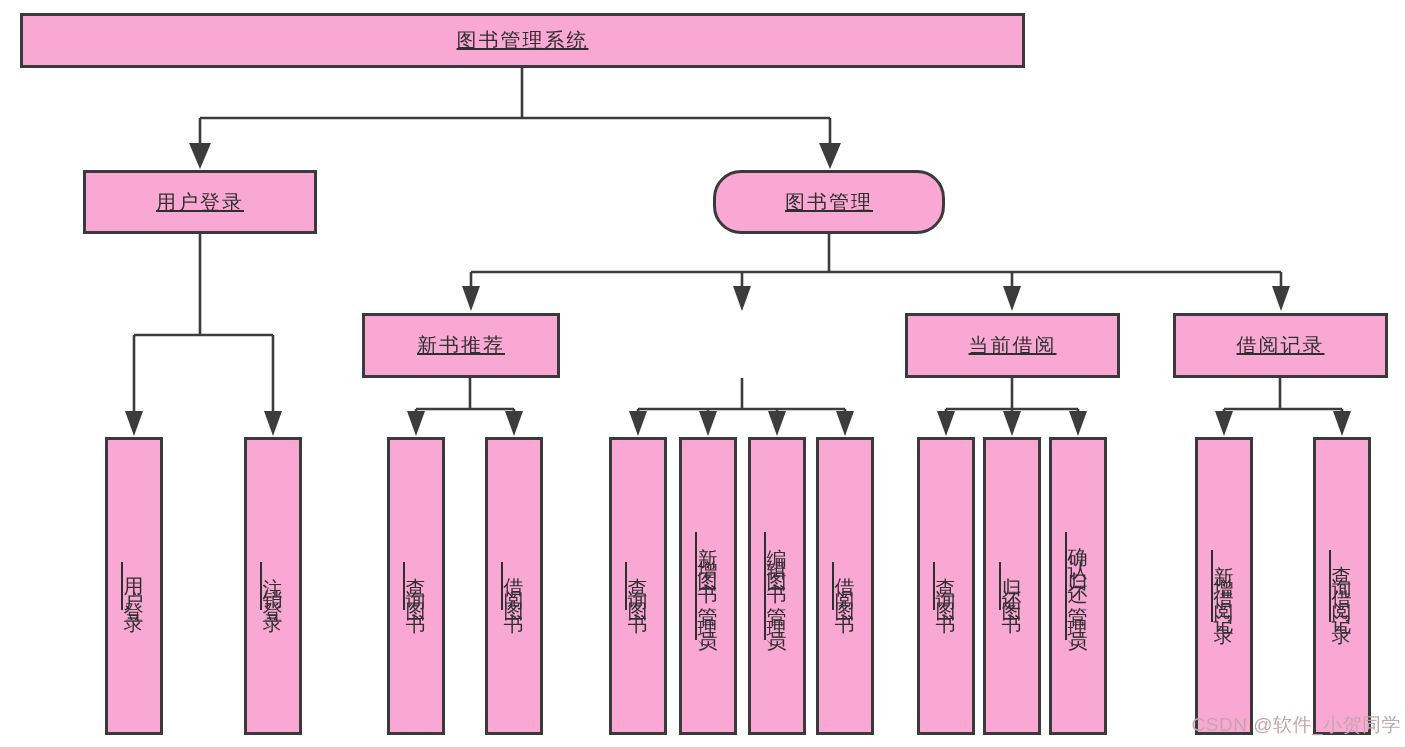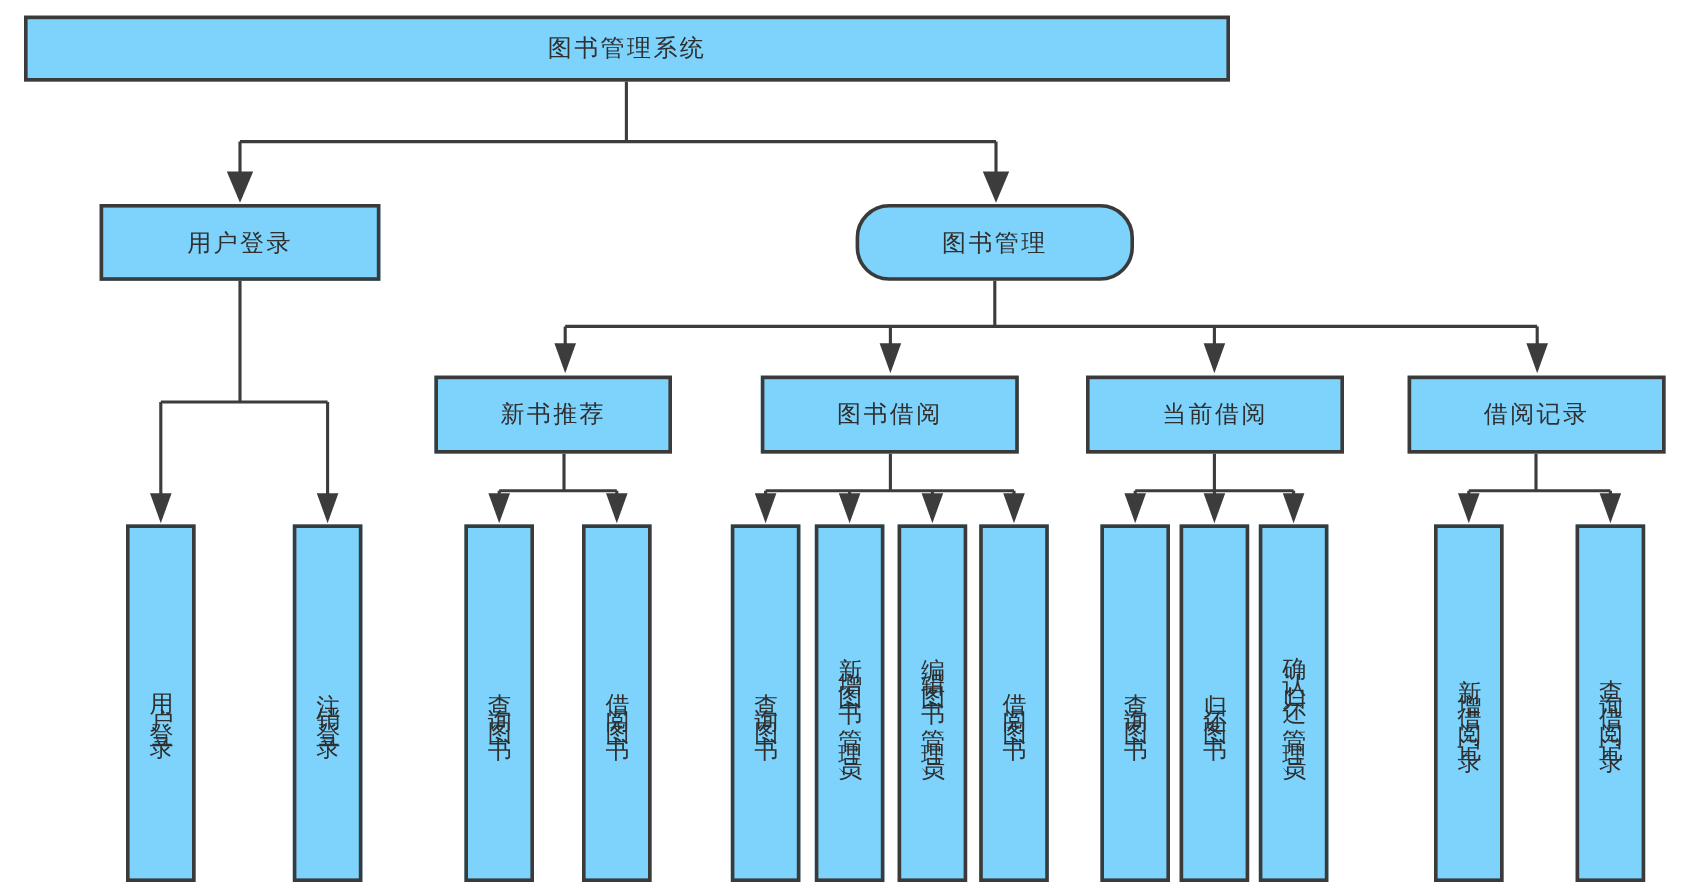--- a/index.html
+++ b/index.html
@@ -25,30 +25,31 @@
     stroke-width:2.6;
     fill:none;
   }
   .connector .arrow{
     fill:var(--line);
     stroke:none;
   }
   .node{
     position:absolute;
     box-sizing:border-box;
-    background:#7dd3fc;
+    background:#f9a8d4;
     border:3px solid var(--box_border);
     color:var(--text);
     display:flex;
     align-items:center;
     justify-content:center;
     z-index:1;
     font-size:20px;
     letter-spacing:2px;
     white-space:nowrap;
+    text-decoration:underline;
   }
   .leaf{
     writing-mode:vertical-rl;
     text-orientation:mixed;
     letter-spacing:12px;
     font-size:20px;
     line-height:1;
     white-space:normal;
     padding:8px 0;
   }
@@ -103,21 +104,20 @@
     <polygon class="arrow" points="1215,411 1233,411 1224,436"></polygon>
     <polygon class="arrow" points="1333,411 1351,411 1342,436"></polygon>
   </svg>
 
   <div class="node" style="left:20px;top:13px;width:1005px;height:55px;">图书管理系统</div>
 
   <div class="node" style="left:83px;top:170px;width:234px;height:64px;">用户登录</div>
   <div class="node" style="left:713px;top:170px;width:232px;height:64px;border-radius:28px;">图书管理</div>
 
   <div class="node" style="left:362px;top:313px;width:198px;height:65px;">新书推荐</div>
-  <div class="node" style="left:634px;top:313px;width:215px;height:65px;">图书借阅</div>
   <div class="node" style="left:1173px;top:313px;width:215px;height:65px;">借阅记录</div>
   <div class="node" style="left:905px;top:313px;width:215px;height:65px;">当前借阅</div>
 
   <div class="node leaf" style="left:105px;top:437px;width:58px;height:298px;">用户登录</div>
   <div class="node leaf" style="left:244px;top:437px;width:58px;height:298px;">注销登录</div>
 
   <div class="node leaf" style="left:387px;top:437px;width:58px;height:298px;">查询图书</div>
   <div class="node leaf" style="left:485px;top:437px;width:58px;height:298px;">借阅图书</div>
 
   <div class="node leaf" style="left:609px;top:437px;width:58px;height:298px;">查询图书</div>
@@ -125,14 +125,15 @@
   <div class="node leaf" style="left:748px;top:437px;width:58px;height:298px;">编辑图书（管理员）</div>
   <div class="node leaf" style="left:816px;top:437px;width:58px;height:298px;">借阅图书</div>
 
   <div class="node leaf" style="left:917px;top:437px;width:58px;height:298px;">查询图书</div>
   <div class="node leaf" style="left:983px;top:437px;width:58px;height:298px;">归还图书</div>
   <div class="node leaf" style="left:1049px;top:437px;width:58px;height:298px;">确认归还（管理员）</div>
 
   <div class="node leaf" style="left:1195px;top:437px;width:58px;height:298px;">新增借阅记录</div>
   <div class="node leaf" style="left:1313px;top:437px;width:58px;height:298px;">查询借阅记录</div>
 
+  <div class="watermark">CSDN @软件_小贺同学</div>
 
 </div>
 
 </body></html>

